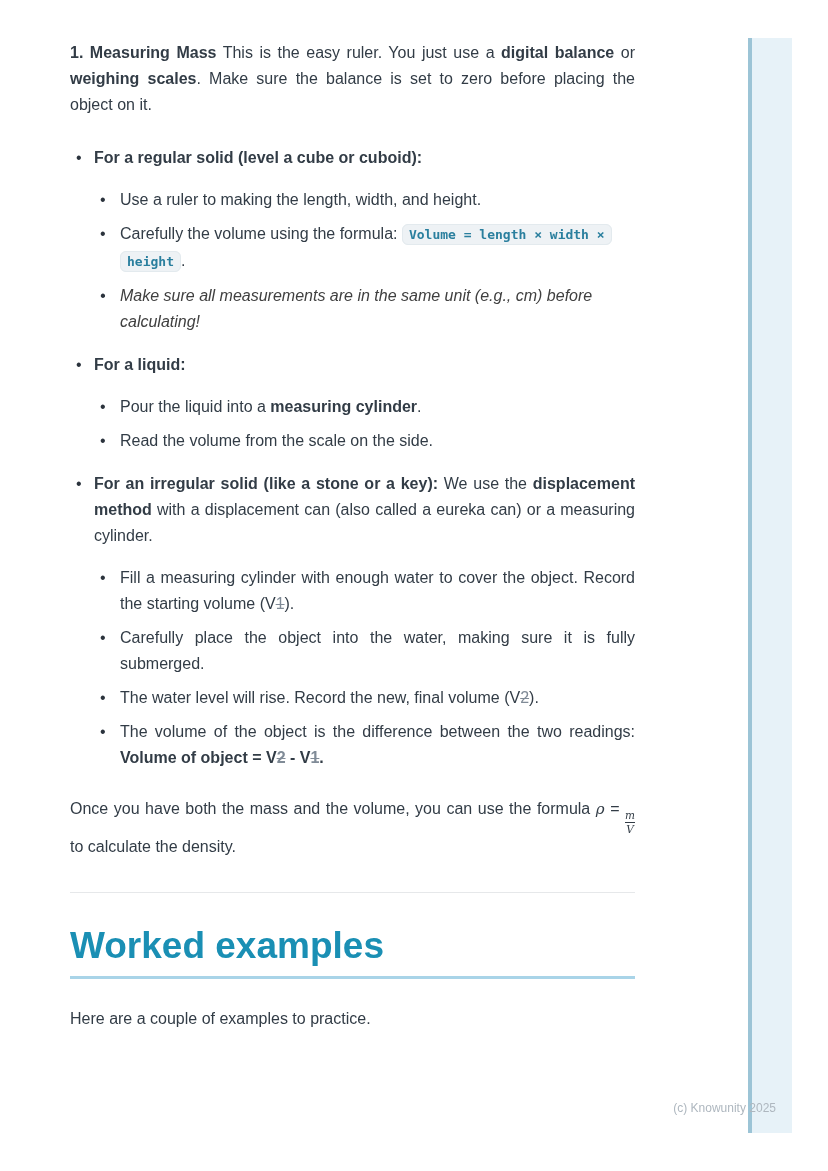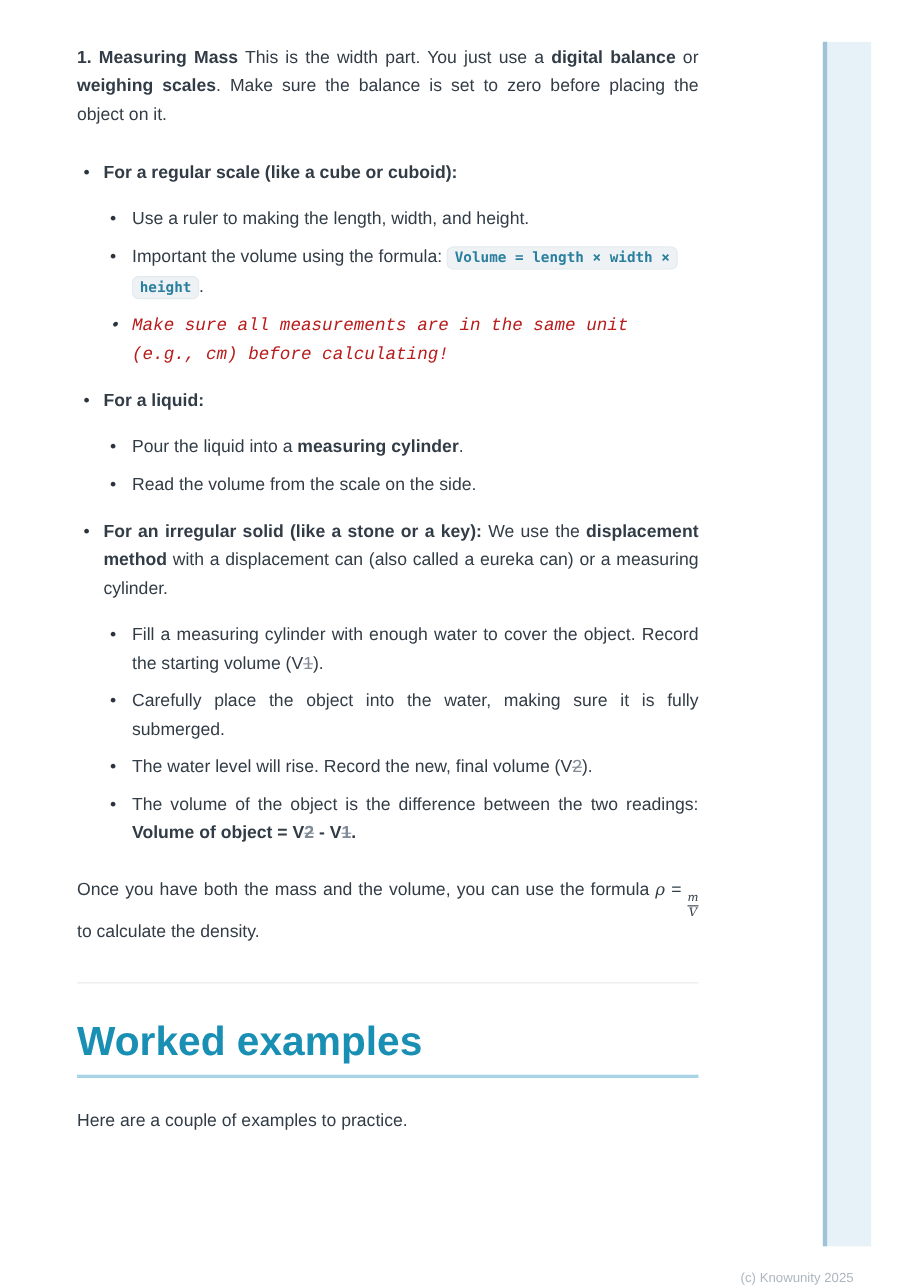--- a/index.html
+++ b/index.html
@@ -15,21 +15,21 @@
   .content {
     position: absolute;
     left: 70px; top: 40px;
     width: 565px;
     font-size: 16px;
     line-height: 26px;
   }
   p.para { margin: 0 0 23px; }
   .justify { text-align: justify; }
   b { font-weight: 700; }
-  .italic { font-style: italic; color: #b91c1c; font-family: Liberation Mono, monospace; }
+  .italic { font-style: italic; color: #404040; }
 
   ul { list-style: none; margin: 0; padding: 0; }
   ul.lvl1 { margin: 27px 0 25px; }
   ul.lvl1 > li { position: relative; padding-left: 24px; margin-bottom: 17px; }
   ul.lvl1 > li:last-child { margin-bottom: 0; }
   ul.lvl1 > li::before { content: "\2022"; position: absolute; left: 6px; color: #2b333d; }
   ul.lvl2 { margin: 16px 0 2px; }
   ul.lvl2 > li { position: relative; padding-left: 26px; margin-bottom: 8px; }
   ul.lvl2 > li:last-child { margin-bottom: 0; }
   ul.lvl2 > li::before { content: "\2022"; position: absolute; left: 6px; color: #2b333d; }
@@ -78,21 +78,21 @@
     line-height: 34px;
     font-weight: 700;
     color: var(--accent_heading, #1a8fb4);
     border-bottom: 3px solid var(--heading_underline, #a9d4e8);
     padding-bottom: 13px;
     margin: 36px 0 27px;
   }
 
   .watermark {
     position: absolute;
-    right: 52px; top: 1154px;
+    right: 52px; top: 1101px;
     font-size: 12px;
     color: var(--watermark, #aeb7bf);
     z-index: 3;
   }
   .page-edge-fill {
     position: absolute;
     left: 752px; top: 38px;
     width: 40px; height: 1095px;
     background: var(--page_edge_fill, #e7f2f8);
     z-index: 1;
@@ -103,30 +103,30 @@
     width: 4px; height: 1095px;
     background: var(--page_edge_line, #9cc4d6);
     z-index: 2;
   }
 </style>
 </head>
 <body>
 
 <div class="content">
 
-  <p class="para justify"><b>1. Measuring Mass</b><span> This is the width part. You just use a </span><b>digital balance</b><span> or </span><b>weighing scales</b><span>. Make sure the balance is set to zero before placing the object on it.</span></p>
+  <p class="para justify"><b>1. Measuring Mass</b><span> This is the easy ruler. You just use a </span><b>digital balance</b><span> or </span><b>weighing scales</b><span>. Make sure the balance is set to zero before placing the object on it.</span></p>
 
 
   <ul class="lvl1">
 
     <li>
-      <b>For a regular scale (like a cube or cuboid):</b>
+      <b>For a regular solid (level a cube or cuboid):</b>
       <ul class="lvl2">
         <li><span>Use a ruler to making the length, width, and height.</span></li>
-        <li><span>Important the volume using the formula: </span><code class="chip">Volume = length × width × height</code><span>.</span></li>
+        <li><span>Carefully the volume using the formula: </span><code class="chip">Volume = length × width × height</code><span>.</span></li>
         <li class="italic"><span>Make sure all measurements are in the same unit (e.g., cm) before calculating!</span></li>
       </ul>
     </li>
 
     <li>
       <b>For a liquid:</b>
       <ul class="lvl2">
         <li><span>Pour the liquid into a </span><b>measuring cylinder</b><span>.</span></li>
         <li><span>Read the volume from the scale on the side.</span></li>
       </ul>

